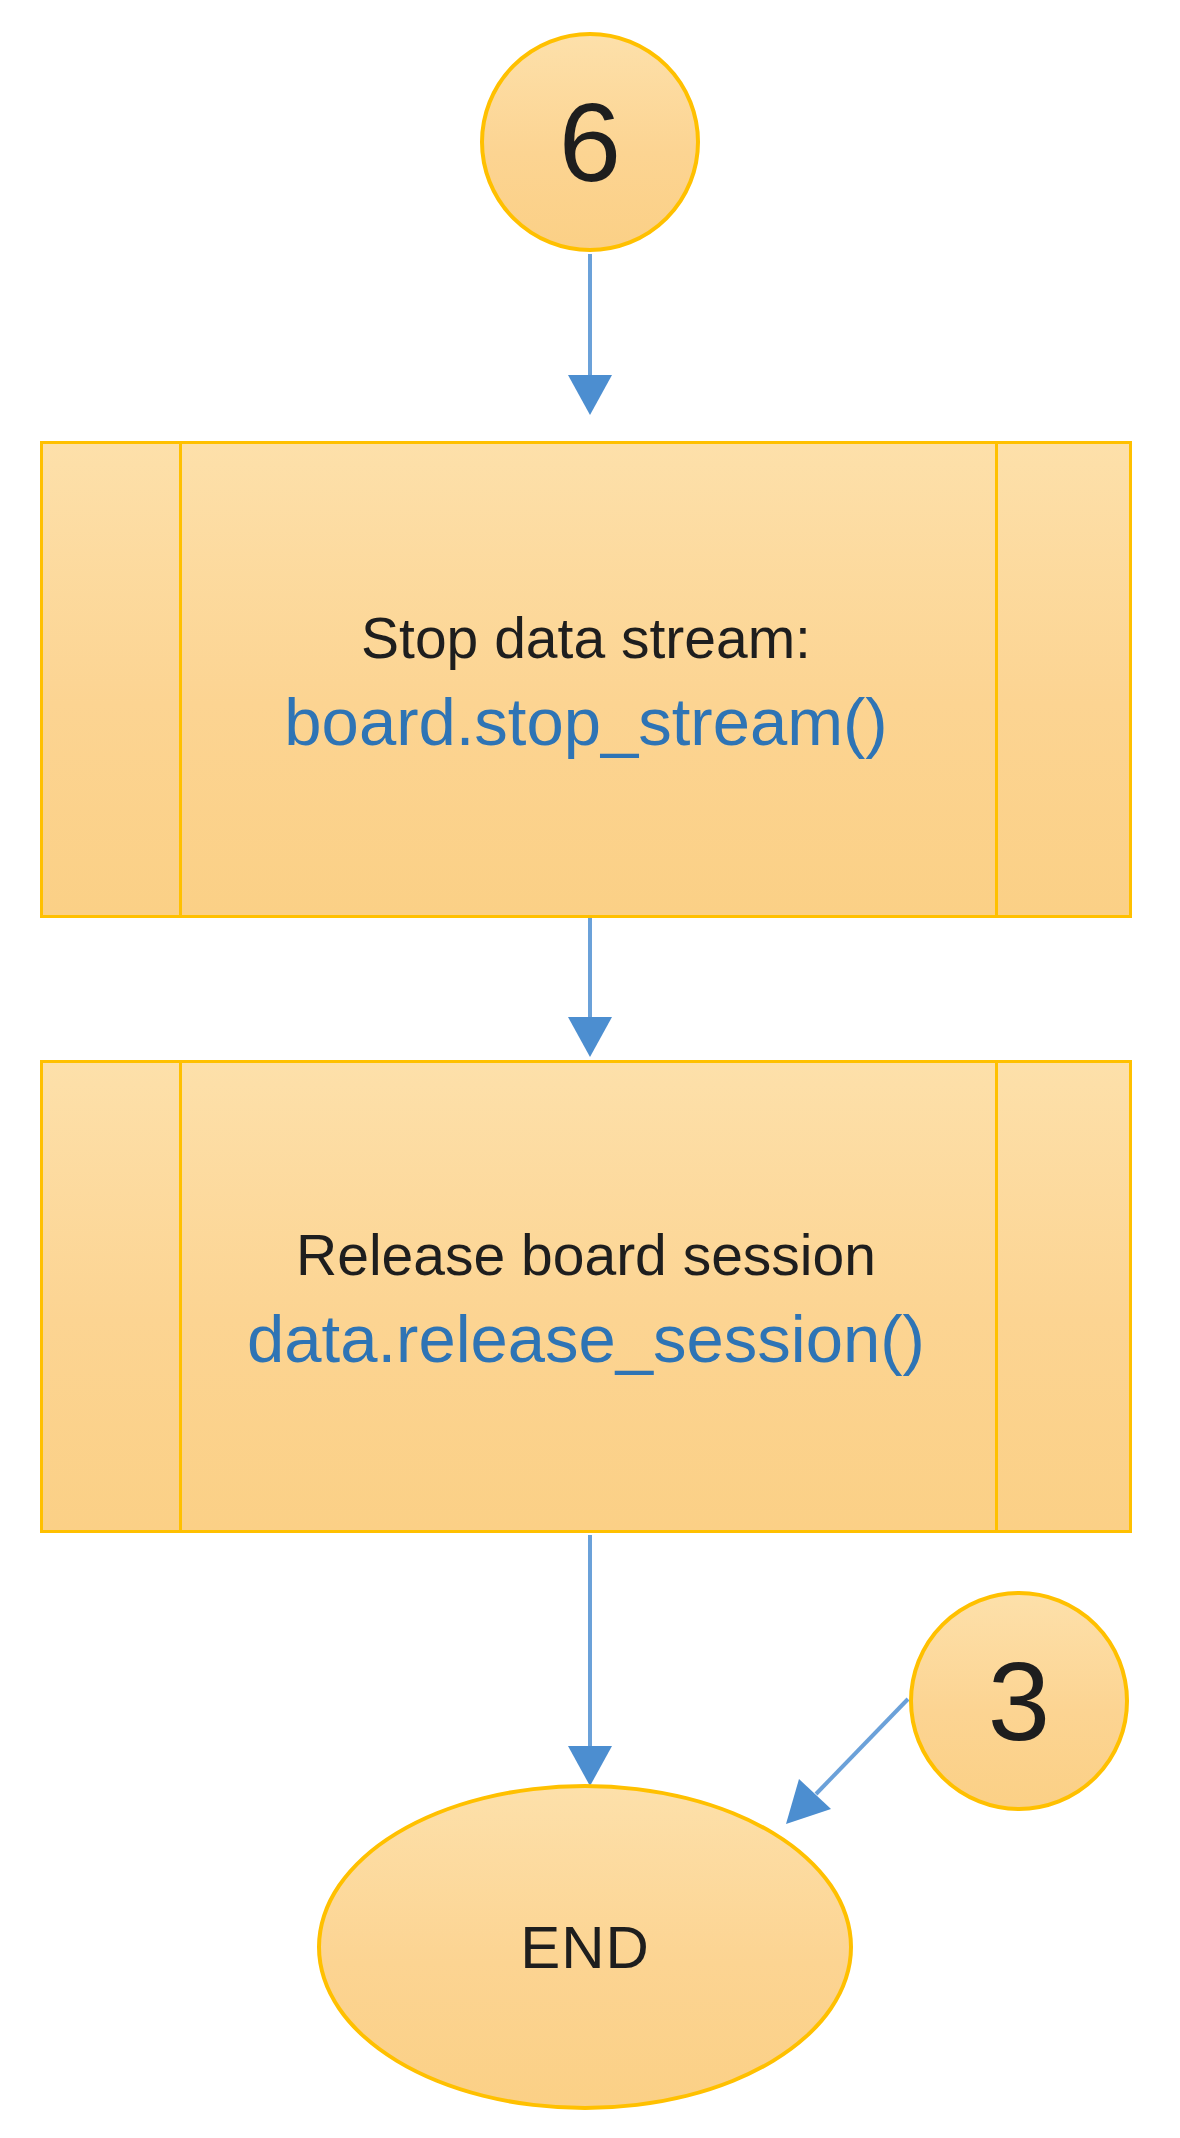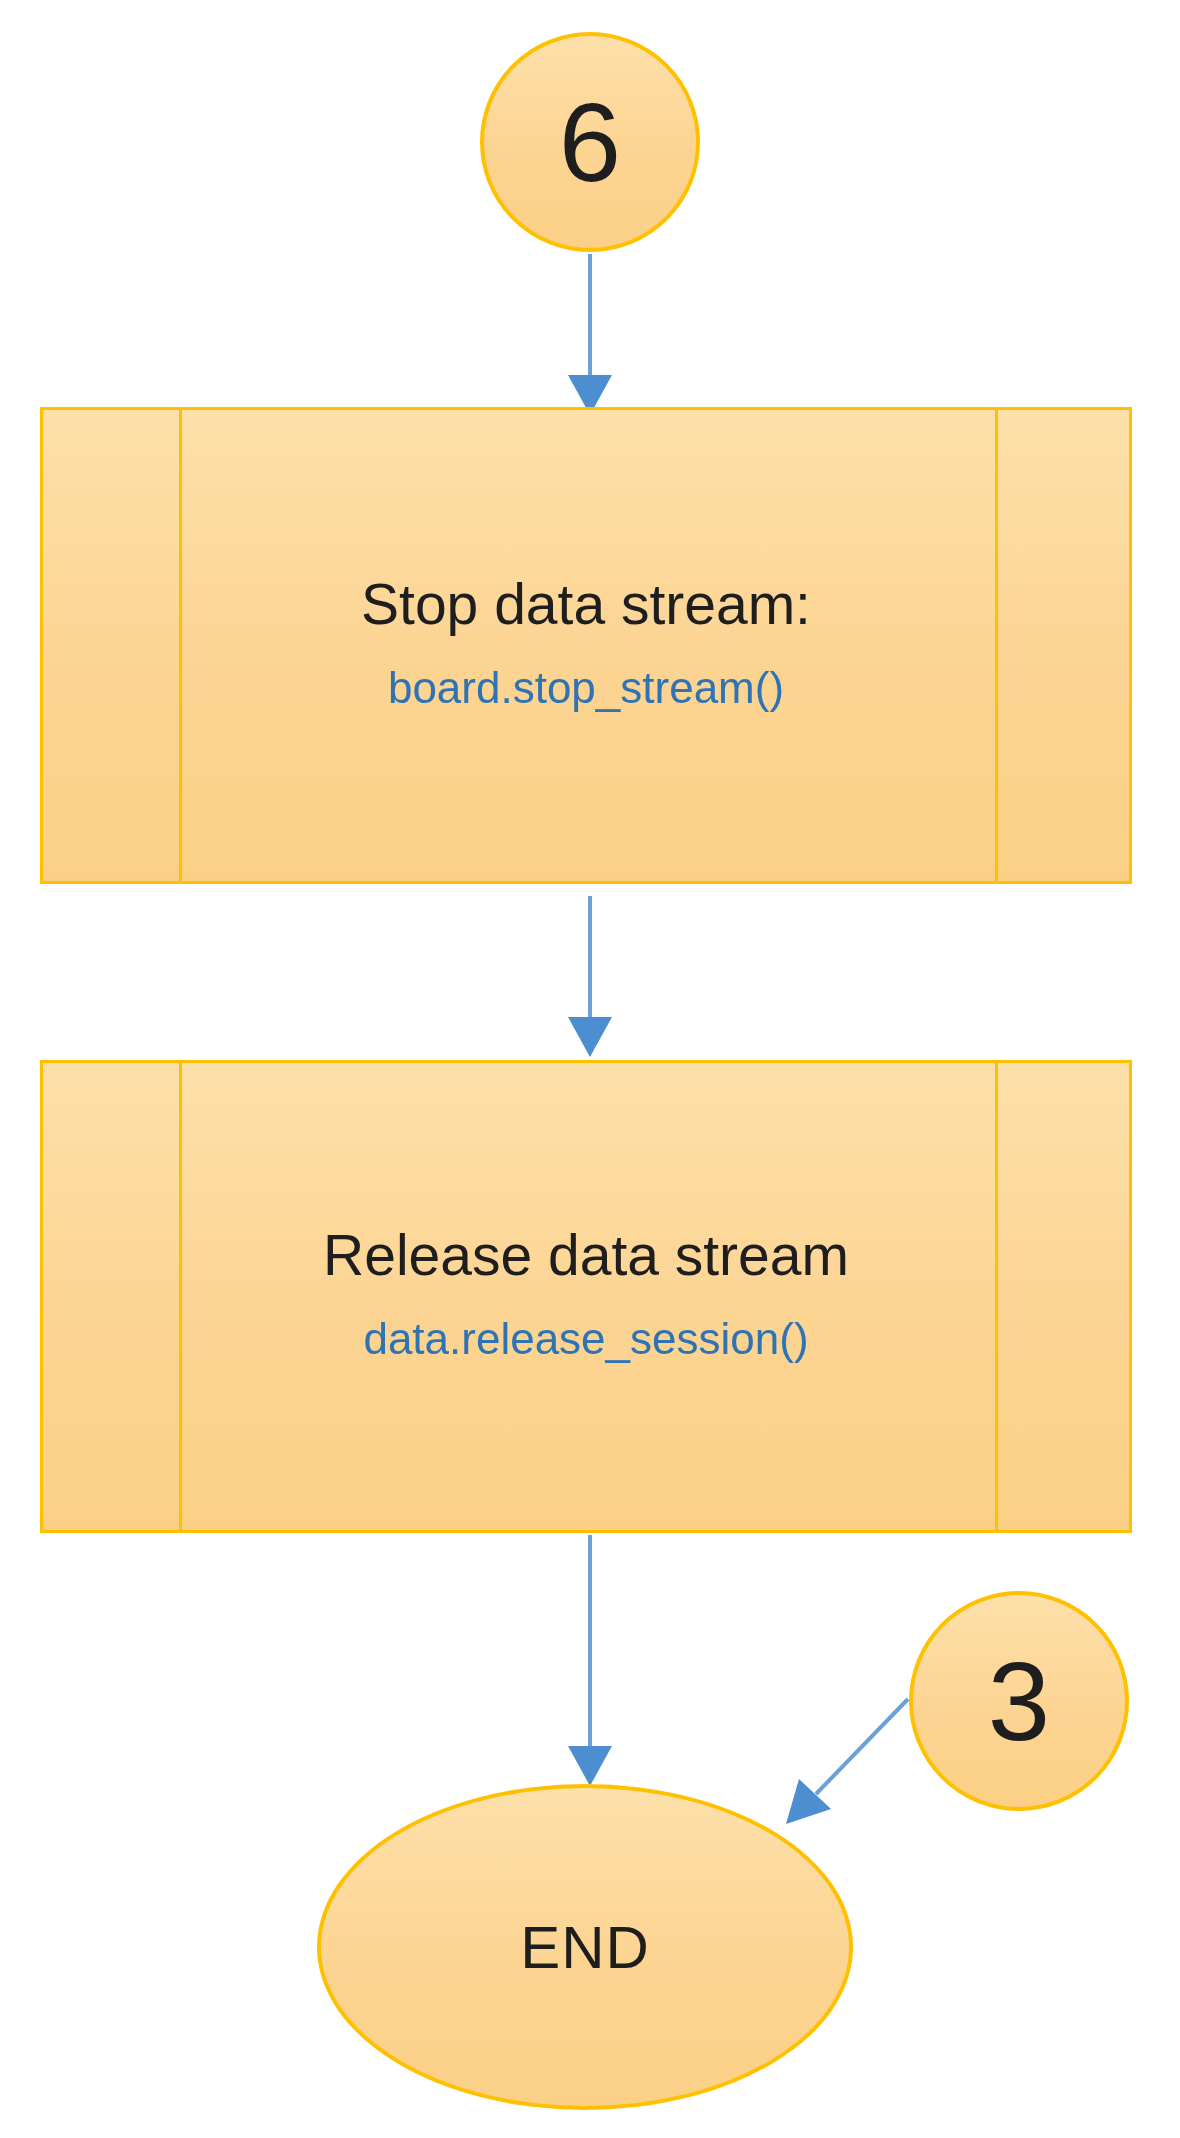--- a/index.html
+++ b/index.html
@@ -24,30 +24,30 @@
     border-width:4px;
     font-size:112px;
   }
   .connector-6{left:480px;top:32px;width:220px;height:220px;}
   .connector-3{left:909px;top:1591px;width:220px;height:220px;}
   .process{
     left:40px;width:1092px;
     flex-direction:column;
     text-align:center;
   }
-  .process-1{top:407px;height:477px;}
+  .process-1{top:441px;height:477px;}
   .process-2{top:1060px;height:473px;}
   .side-line{
     position:absolute;top:0;bottom:0;width:3px;
     background:#ffc000;
   }
   .side-line.left{left:136px;}
   .side-line.right{right:131px;}
   .proc-title{font-size:57px;line-height:84px;color:#1e1e1e;white-space:nowrap;}
-  .proc-code{font-size:44px;line-height:84px;color:#2e74b5;white-space:nowrap;}
+  .proc-code{font-size:67px;line-height:84px;color:#2e74b5;white-space:nowrap;}
   .terminal{
     left:317px;top:1784px;width:536px;height:326px;
     border-radius:50%;
     border-width:4px;
     font-size:60px;
     letter-spacing:1px;
     align-items:center;
   }
 </style>
 </head>
@@ -81,21 +81,21 @@
   <div class="node process process-1">
     <span class="side-line left"></span>
     <span class="side-line right"></span>
     <div class="proc-title">Stop data stream:</div>
     <div class="proc-code">board.stop_stream()</div>
   </div>
 
   <div class="node process process-2">
     <span class="side-line left"></span>
     <span class="side-line right"></span>
-    <div class="proc-title">Release data stream</div>
+    <div class="proc-title">Release board session</div>
     <div class="proc-code">data.release_session()</div>
   </div>
 
   <div class="node connector connector-3">
     <span>3</span>
   </div>
 
   <div class="node terminal">
     <span>END</span>
   </div>

